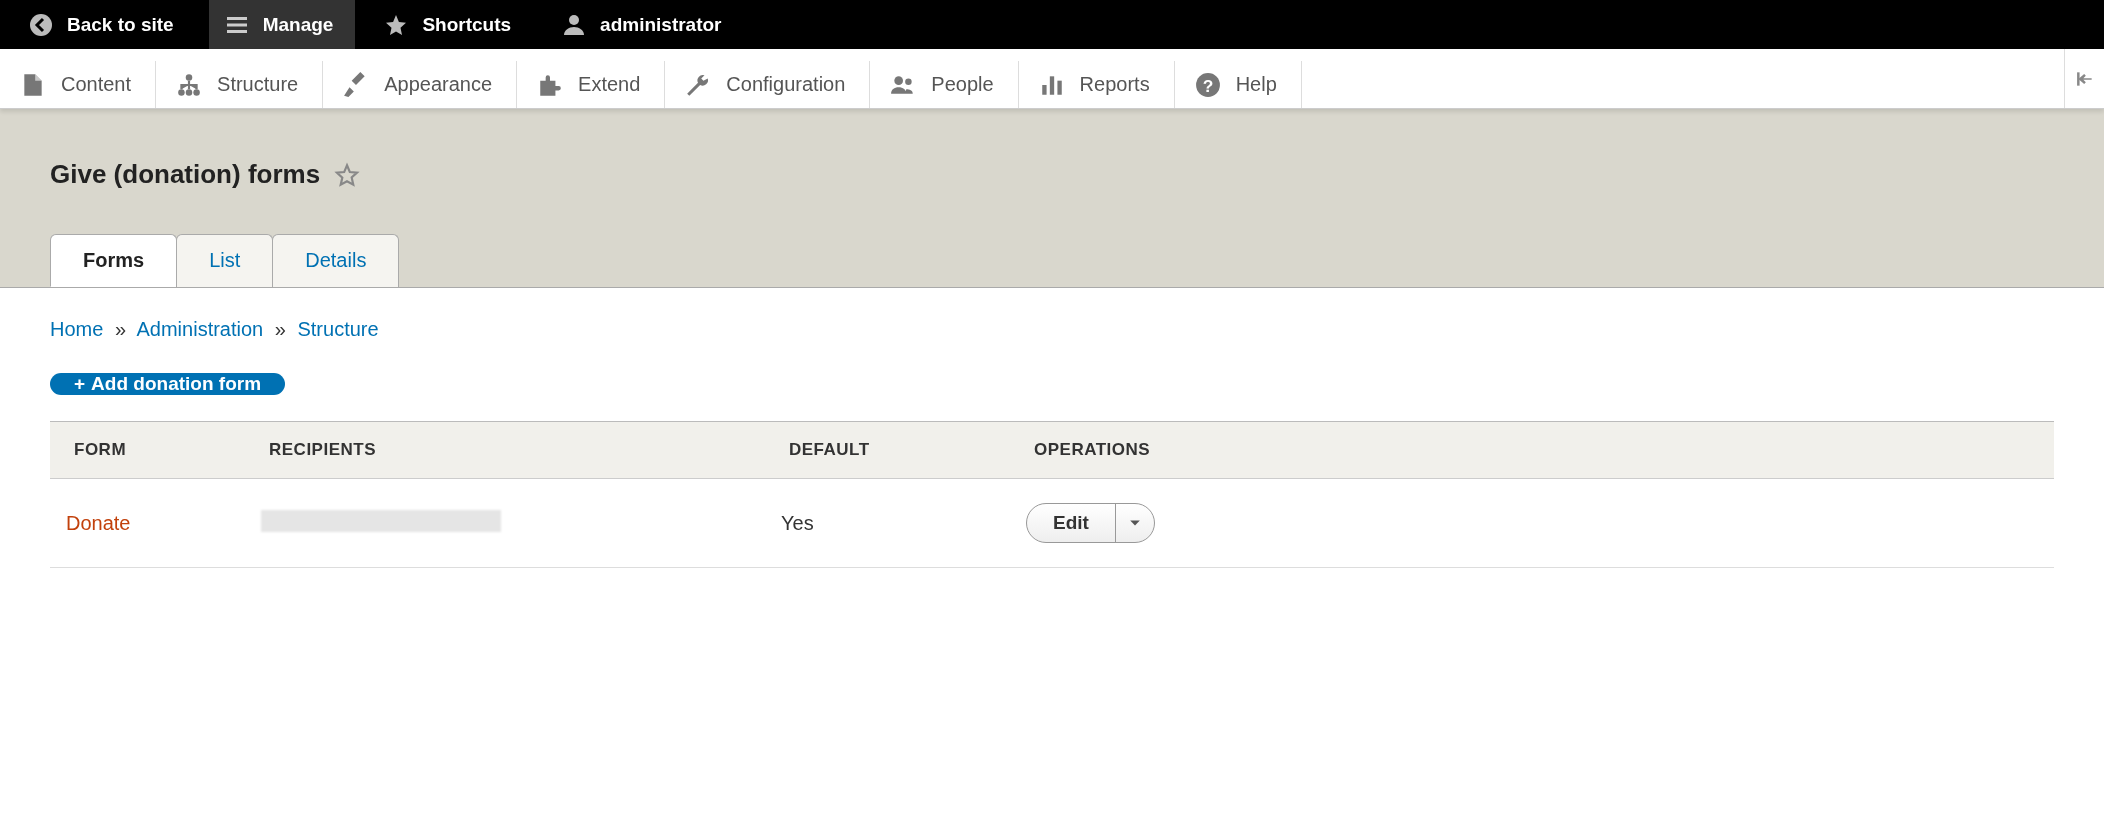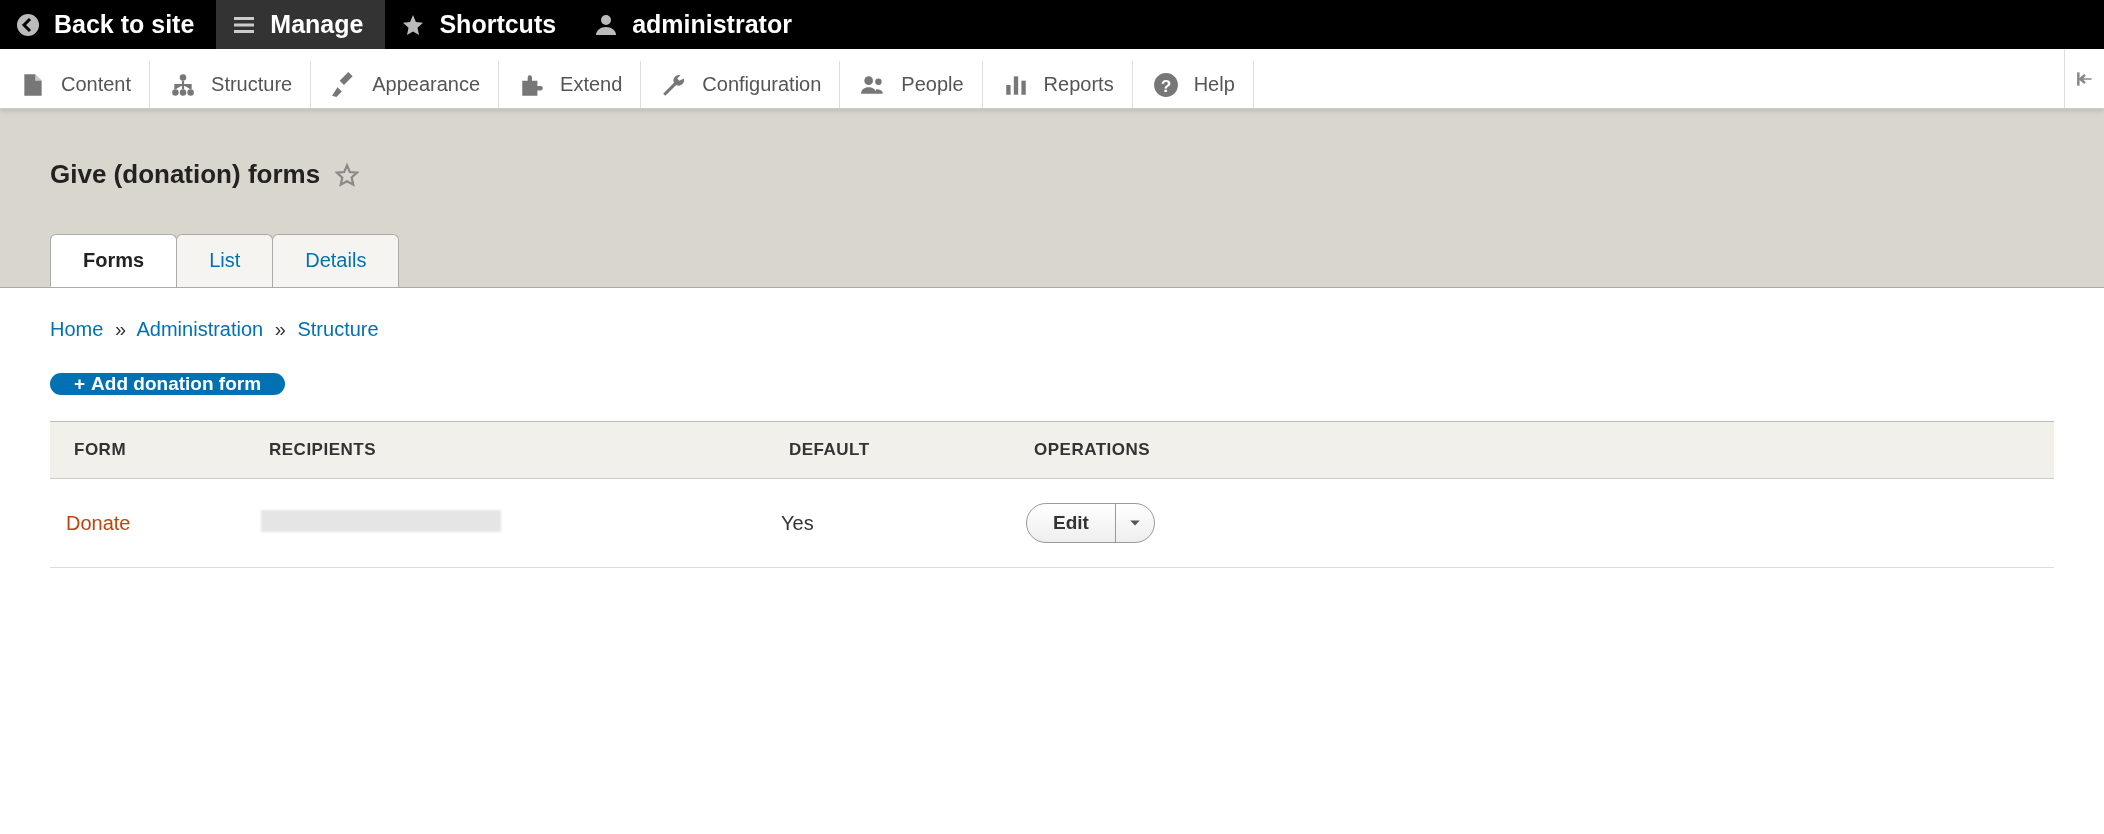--- a/index.html
+++ b/index.html
@@ -15,25 +15,26 @@
     background: #000;
     height: 49px;
     display: flex;
     align-items: stretch;
     color: #fff;
   }
   .toolbar-top .tb-item {
     display: flex;
     align-items: center;
     padding: 0 22px 0 16px;
-    font-size: 25px;
+    font-size: 19px;
     font-weight: 600;
     color: #fff;
     gap: 14px;
     cursor: pointer;
+    margin-left: 13px;
   }
   .toolbar-top .tb-item.active {
     background: #333;
   }
   .tb-icon {
     width: 24px;
     height: 24px;
     display: inline-flex;
     align-items: center;
     justify-content: center;
@@ -45,21 +46,21 @@
     border-bottom: 1px solid #ccc;
     box-shadow: 0 3px 4px rgba(0,0,0,0.1);
     height: 60px;
     display: flex;
     align-items: stretch;
     position: relative;
   }
   .admin-menu .am-item {
     display: flex;
     align-items: center;
-    padding: 0 18px 0 20px;
+    padding: 0 24px 0 20px;
     gap: 15px;
     border-right: 1px solid #ddd;
     font-size: 20px;
     color: #555;
     cursor: pointer;
     margin-top: 12px;
   }
   .admin-menu .am-icon {
     width: 26px;
     height: 26px;

